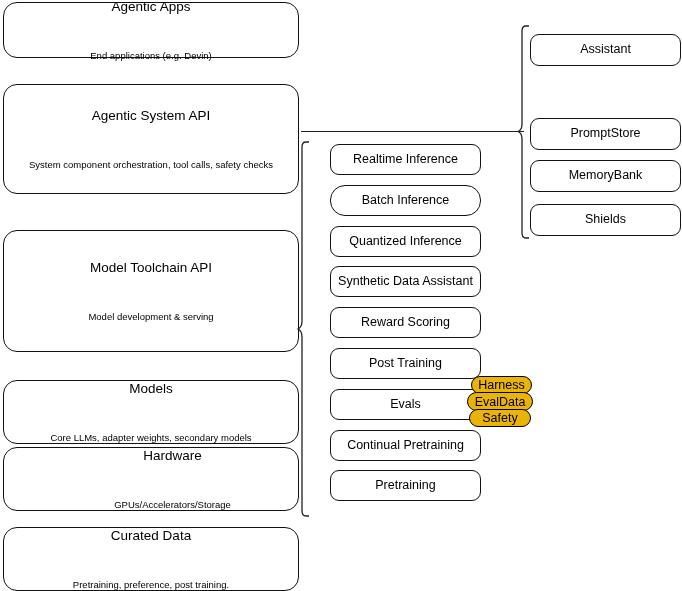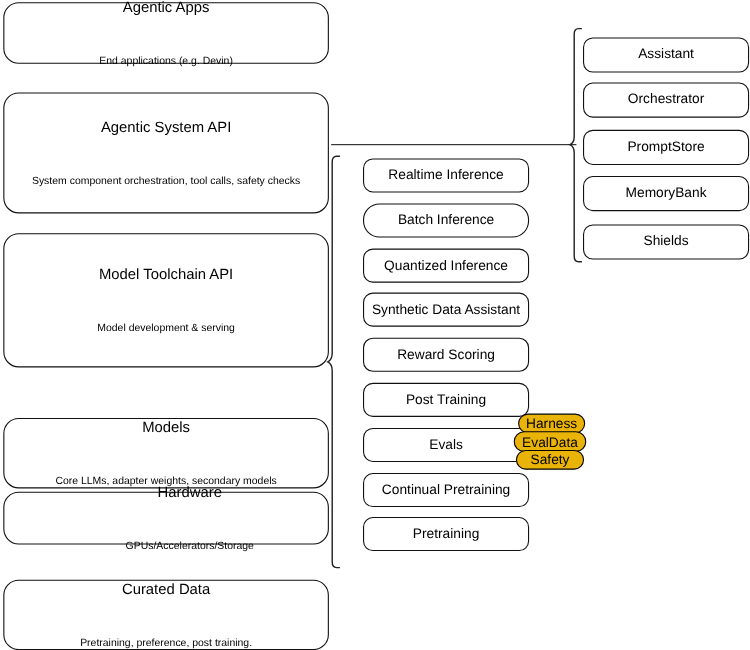--- a/index.html
+++ b/index.html
@@ -116,31 +116,31 @@
   <div class="rbox layer-box" style="top:2px; height:56px;">
     <div class="title">Agentic Apps</div>
     <div class="sub">End applications (e.g. Devin)</div>
   </div>
 
   <div class="rbox layer-box" style="top:84px; height:110px;">
     <div class="title">Agentic System API</div>
     <div class="sub">System component orchestration, tool calls, safety checks</div>
   </div>
 
-  <div class="rbox layer-box" style="top:212px; height:122px;">
+  <div class="rbox layer-box" style="top:230px; height:122px;">
     <div class="title">Model Toolchain API</div>
     <div class="sub">Model development &amp; serving</div>
   </div>
 
   <div class="rbox layer-box" style="top:369px; height:64px;margin-top:11px;">
     <div class="title">Models</div>
     <div class="sub">Core LLMs, adapter weights, secondary models</div>
   </div>
 
-  <div class="rbox layer-box" style="top:447px; height:48px;padding-left:43px;">
+  <div class="rbox layer-box" style="top:447px; height:64px;padding-left:43px;">
     <div class="title">Hardware</div>
     <div class="sub">GPUs/Accelerators/Storage</div>
   </div>
 
   <div class="rbox layer-box" style="top:527px; height:64px;">
     <div class="title">Curated Data</div>
     <div class="sub">Pretraining, preference, post training.</div>
   </div>
 
   <div class="hline" style="left:301px; top:131px; width:223px;"></div>
@@ -187,23 +187,20 @@
   <div class="pill" style="left:467px; top:392px; width:66px; height:19px;">
     <span>EvalData</span>
   </div>
   <div class="pill" style="left:469px; top:409px; width:62px; height:18px;">
     <span>Safety</span>
   </div>
 
   <div class="rbox right-box" style="top:34px;">
     <div class="title">Assistant</div>
   </div>
-  <div class="rbox right-box" style="top:75px;">
-    <div class="title">Orchestrator</div>
-  </div>
   <div class="rbox right-box" style="top:118px;">
     <div class="title">PromptStore</div>
   </div>
   <div class="rbox right-box" style="top:160px;">
     <div class="title">MemoryBank</div>
   </div>
   <div class="rbox right-box" style="top:204px;">
     <div class="title">Shields</div>
   </div>
 

